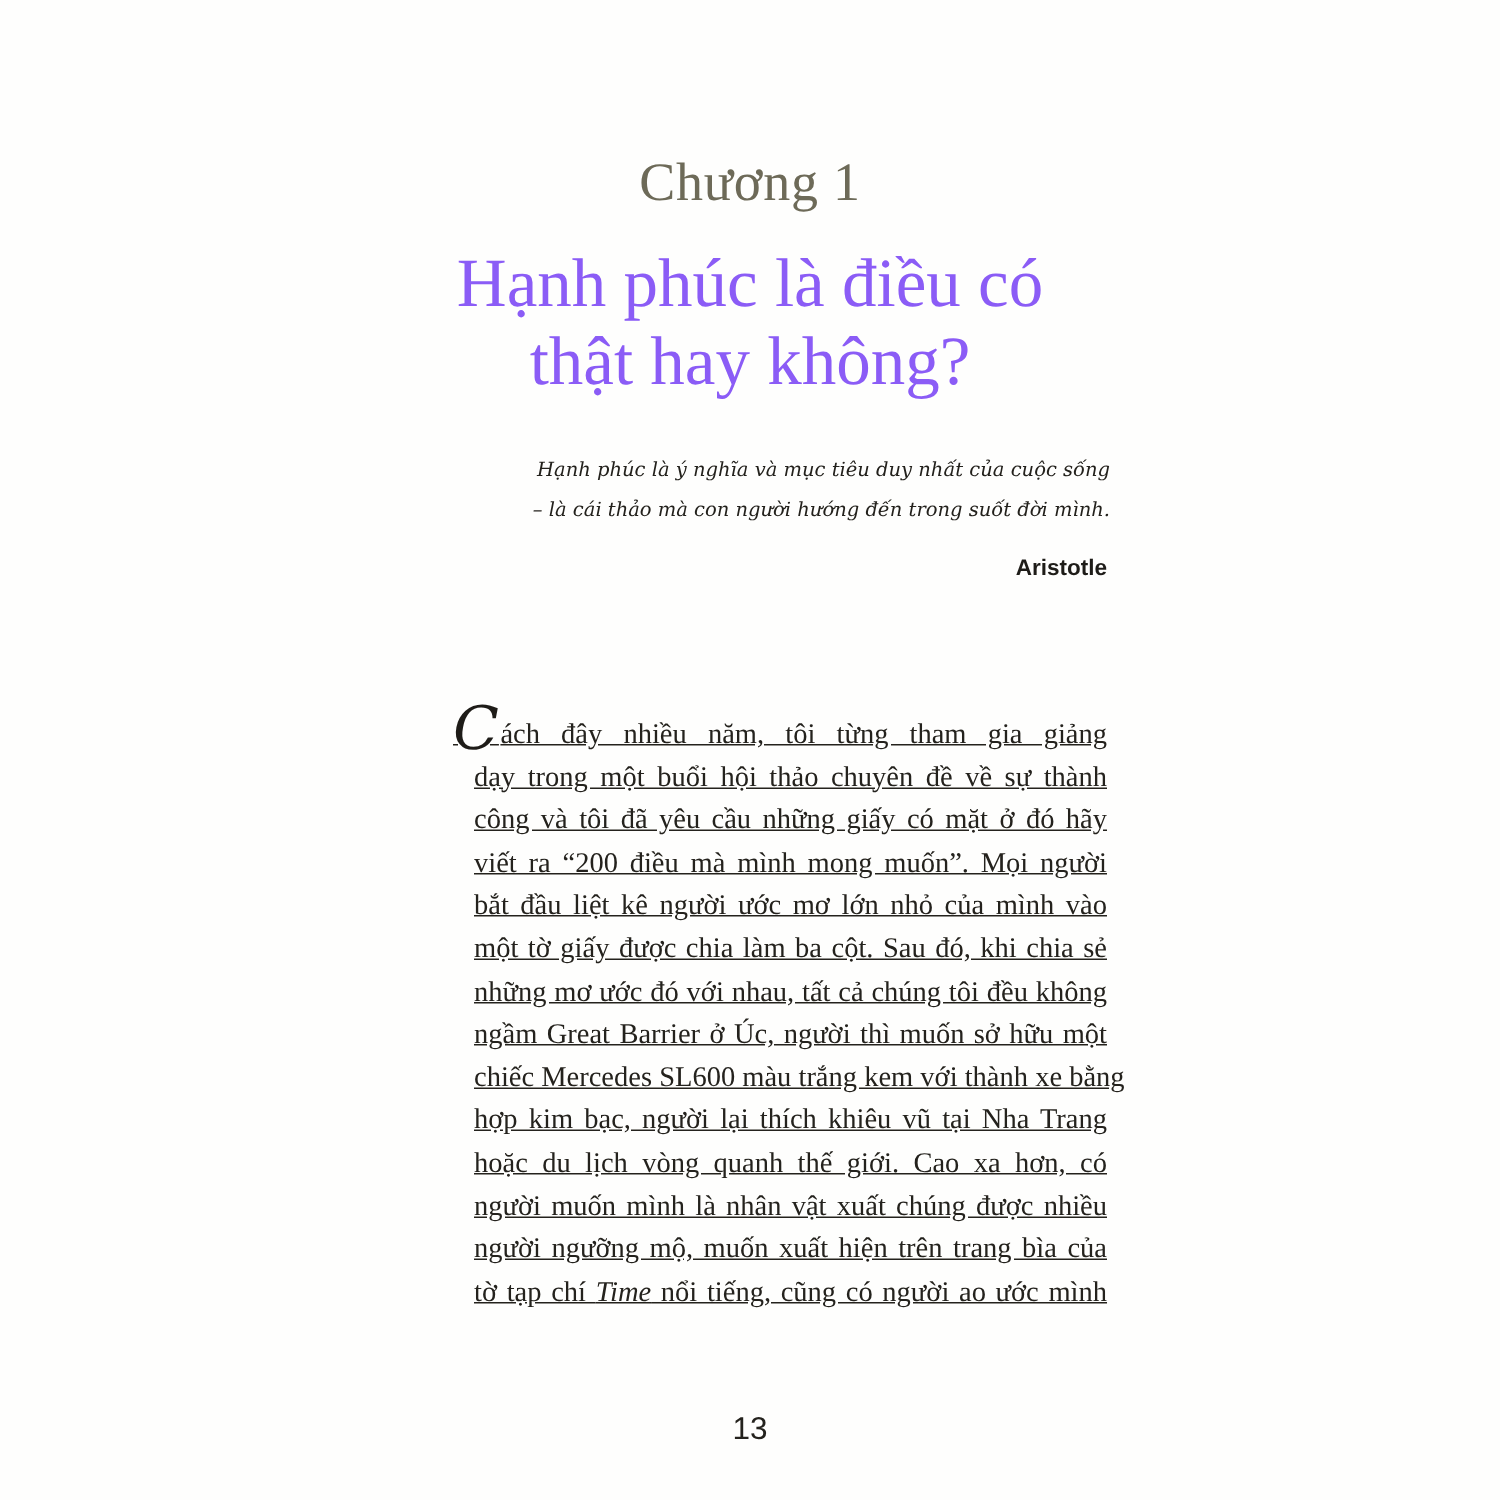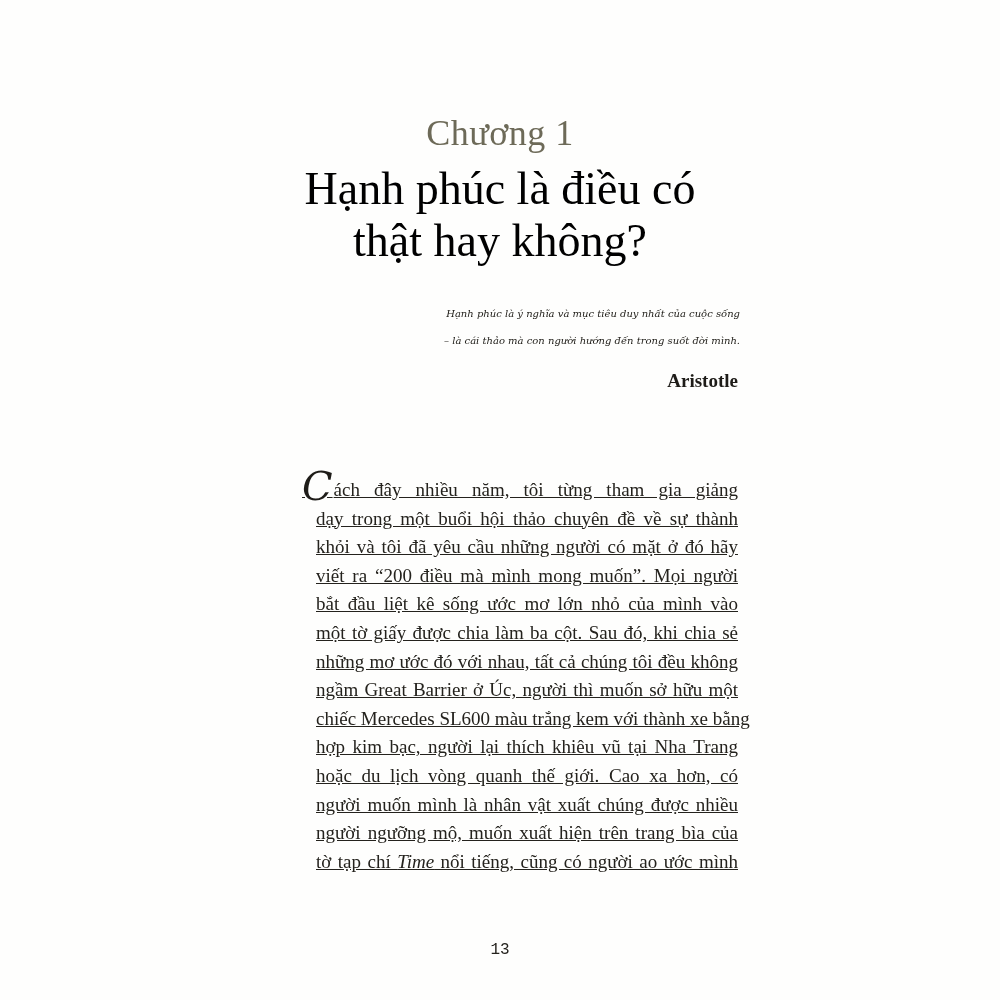--- a/index.html
+++ b/index.html
@@ -16,56 +16,56 @@
     }
     .page {
       position: absolute;
       left: 0; top: 0;
       width: 1000px; height: 1000px;
       background: #fefefd;
     }
     .chapter-label {
       position: absolute;
       left: 0; width: 1000px;
-      top: 112px;
+      top: 100px;
       text-align: center;
       font-family: "Liberation Serif", serif;
       font-size: 36px;
       color: #6d6a58;
       letter-spacing: 0.5px;
     }
     .chapter-title {
       position: absolute;
       left: 0; width: 1000px;
       top: 163px;
       text-align: center;
       font-family: "Liberation Serif", serif;
       font-size: 46px;
       line-height: 52px;
-      color: #000000;
+      color: #8b5cf6;
     }
     .epigraph {
       position: absolute;
       left: 270px;
       width: 470px;
       top: 300px;
       text-align: right;
       font-family: "DejaVu Serif", serif;
       font-style: italic;
-      font-size: 10px;
+      font-size: 13px;
       line-height: 27px;
       color: #23211c;
     }
     .epigraph-author {
       position: absolute;
       right: 262px;
       top: 370px;
-      font-family: Liberation Serif, serif;
+      font-family: Liberation Sans, sans-serif;
       font-weight: bold;
-      font-size: 19px;
+      font-size: 15px;
       color: #1e1c18;
     }
     .body-text {
       position: absolute;
       left: 316px;
       width: 422px;
       top: 476px;
       font-family: "Liberation Serif", serif;
       font-size: 19px;
       line-height: 28.6px;
@@ -92,22 +92,22 @@
       margin-right: 1px;
     }
     .body-line .emph {
       font-style: italic;
     }
     .page-number {
       position: absolute;
       left: 0; width: 1000px;
       top: 941px;
       text-align: center;
-      font-family: Liberation Mono, monospace;
-      font-size: 16px;
+      font-family: Liberation Sans, sans-serif;
+      font-size: 21px;
       color: #24221d;
     }
   </style>
 </head>
 <body>
 
 <div class="page">
 
   <div class="chapter-label">Chương 1</div>
 
@@ -118,23 +118,23 @@
 
   <div class="epigraph">
     <div>Hạnh phúc là ý nghĩa và mục tiêu duy nhất của cuộc sống</div>
     <div>– là cái thảo mà con người hướng đến trong suốt đời mình.</div>
   </div>
   <div class="epigraph-author">Aristotle</div>
 
   <div class="body-text">
     <span class="body-line first" style="padding-left:0; margin-left:-14px; width:436px;"><span class="drop-cap">C</span><span>ách đây nhiều năm, tôi từng tham gia giảng</span></span>
     <span class="body-line">dạy trong một buổi hội thảo chuyên đề về sự thành</span>
-    <span class="body-line">khỏi và tôi đã yêu cầu những người có mặt ở đó hãy</span>
+    <span class="body-line">công và tôi đã yêu cầu những giấy có mặt ở đó hãy</span>
     <span class="body-line">viết ra “200 điều mà mình mong muốn”. Mọi người</span>
-    <span class="body-line">bắt đầu liệt kê sống ước mơ lớn nhỏ của mình vào</span>
+    <span class="body-line">bắt đầu liệt kê người ước mơ lớn nhỏ của mình vào</span>
     <span class="body-line">một tờ giấy được chia làm ba cột. Sau đó, khi chia sẻ</span>
     <span class="body-line">những mơ ước đó với nhau, tất cả chúng tôi đều không</span>
     <span class="body-line">ngầm Great Barrier ở Úc, người thì muốn sở hữu một</span>
     <span class="body-line">chiếc Mercedes SL600 màu trắng kem với thành xe bằng</span>
     <span class="body-line">hợp kim bạc, người lại thích khiêu vũ tại Nha Trang</span>
     <span class="body-line">hoặc du lịch vòng quanh thế giới. Cao xa hơn, có</span>
     <span class="body-line">người muốn mình là nhân vật xuất chúng được nhiều</span>
     <span class="body-line">người ngưỡng mộ, muốn xuất hiện trên trang bìa của</span>
     <span class="body-line"><span>tờ tạp chí </span><span class="emph">Time</span><span> nổi tiếng, cũng có người ao ước mình</span></span>
   </div>

